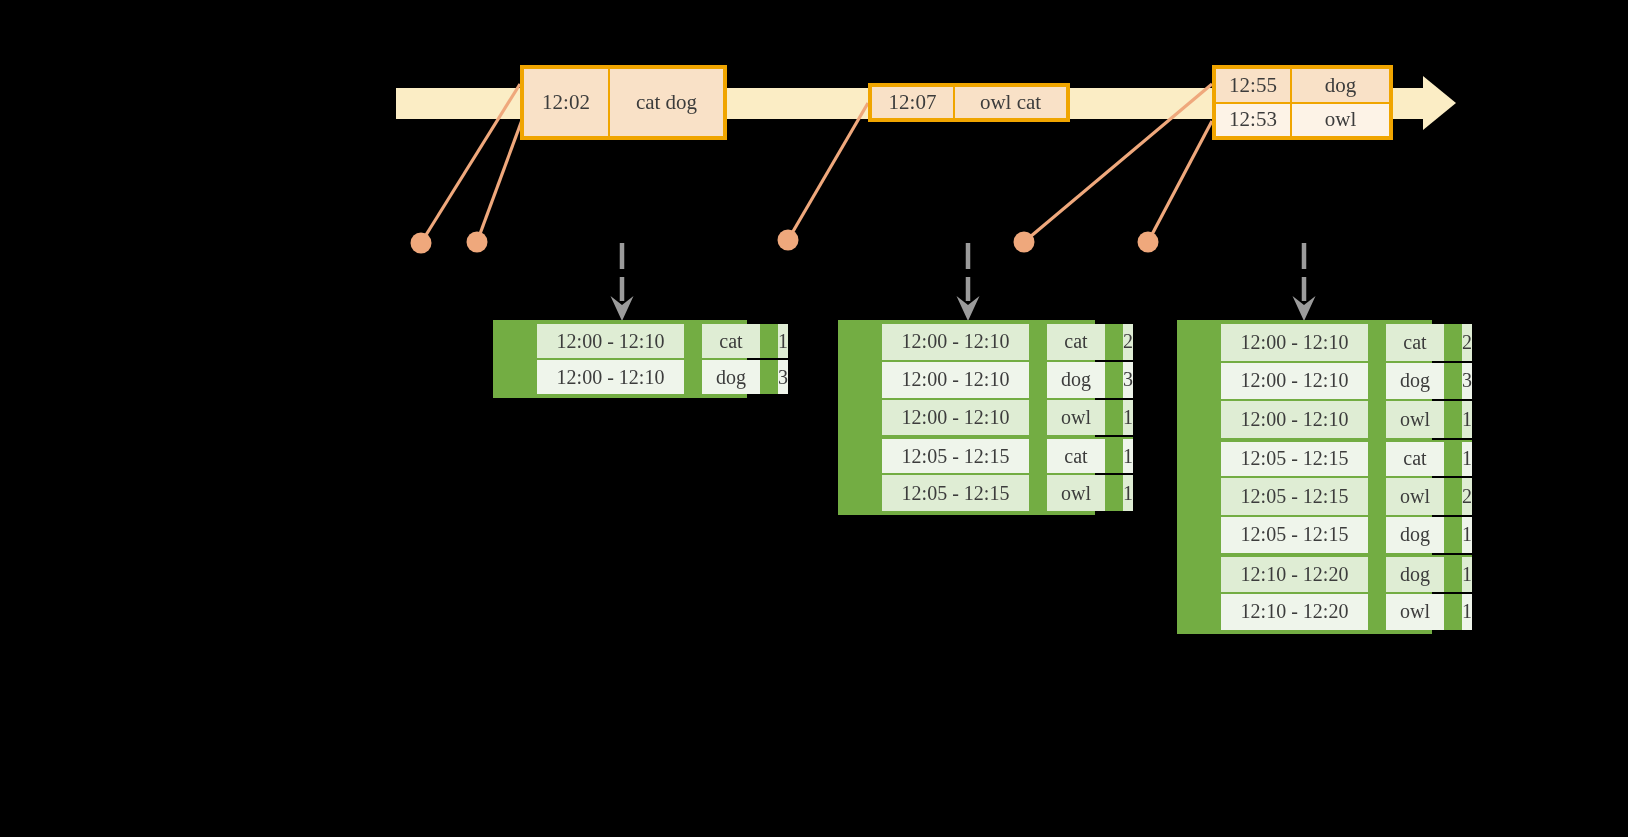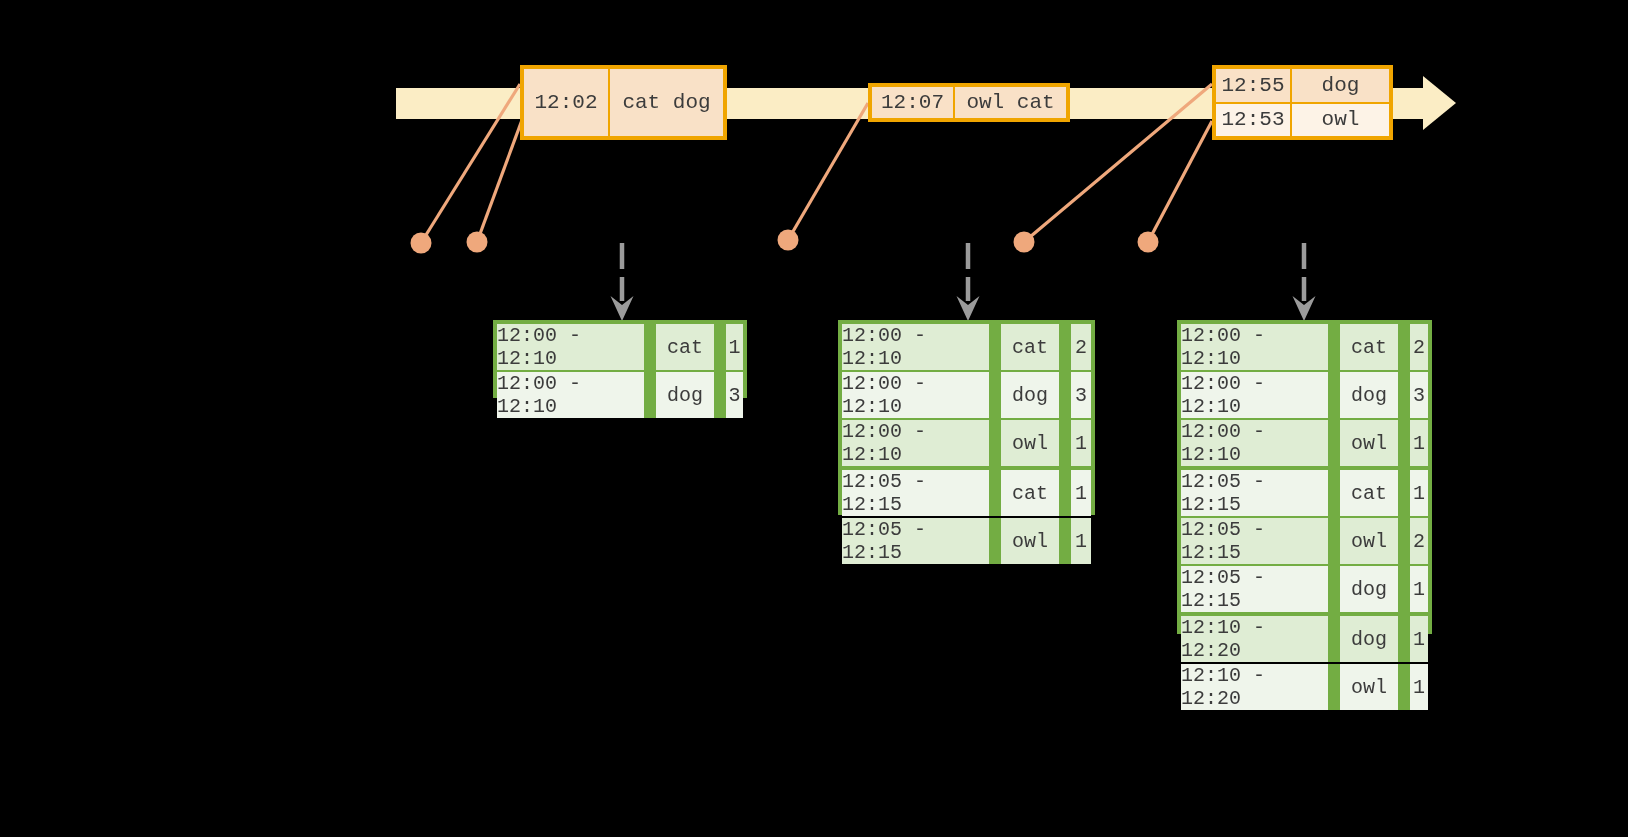--- a/index.html
+++ b/index.html
@@ -1,21 +1,21 @@
 <!DOCTYPE html>
 <html style="--background: #000000; --band: #FBEDC5; --orange-border: #F0A500; --orange-row-dark: #F9E1C7; --orange-row-light: #FDF3E7; --orange-row-mid: #FBE9D6; --salmon: #EFA87C; --green-border: #73AD43; --green-row-dark: #DFEDD4; --green-row-light: #EFF5EB; --arrow-gray: #9B9B9B; --text: #3C3C3C;"><head>
 <meta charset="utf-8">
 <style>
   html,body{margin:0;padding:0;background:#000;}
   #canvas{
     position:relative;
     width:1628px;height:837px;
     background:var(--background,#000);
     overflow:hidden;
-    font-family:Liberation Mono, monospace;
+    font-family:Liberation Serif, serif;
     color:var(--text,#3C3C3C);
   }
 
   
   .band{
     position:absolute;left:396px;top:88px;width:1027px;height:31px;
     background:var(--band,#FBEDC5);
   }
   .band-arrowhead{
     position:absolute;left:1423px;top:76px;width:0;height:0;
@@ -50,21 +50,21 @@
 
   
   .result-table{
     position:absolute;z-index:3;
     box-sizing:border-box;
     border:4px solid var(--green-border,#73AD43);
     background:var(--green-border,#73AD43);
     display:grid;grid-auto-rows:1fr;gap:2px;
     font-size:20px;
   }
-  .result-table .row{display:grid;grid-template-columns:147px 58px 1fr;gap:12px;background:var(--green-border,#73AD43);}
+  .result-table .row{display:grid;grid-template-columns:147px 58px 1fr;gap:18px;background:var(--green-border,#73AD43);margin-left:40px;}
   .result-table .row.group-start{border-top:2px solid var(--green-border,#73AD43);}
   .result-table .cell{display:flex;align-items:center;justify-content:center;}
   .result-table .row:nth-child(odd) .cell{background:var(--green-row-dark,#DFEDD4);}
   .result-table .row:nth-child(even) .cell{background:var(--green-row-light,#EFF5EB);}
   .g1{left:493px;top:320px;width:254px;height:78px;}
   .g2{left:838px;top:320px;width:257px;height:195px;}
   .g3{left:1177px;top:320px;width:255px;height:314px;}
 </style>
 </head>
 <body>

